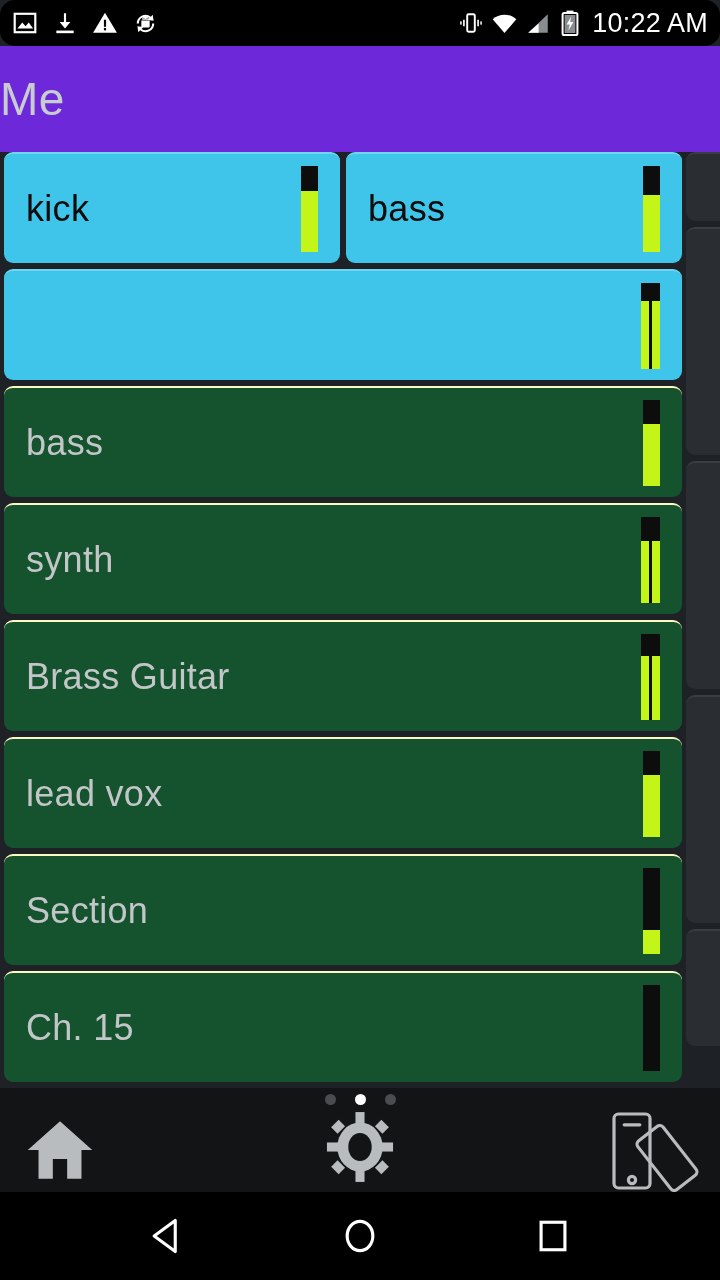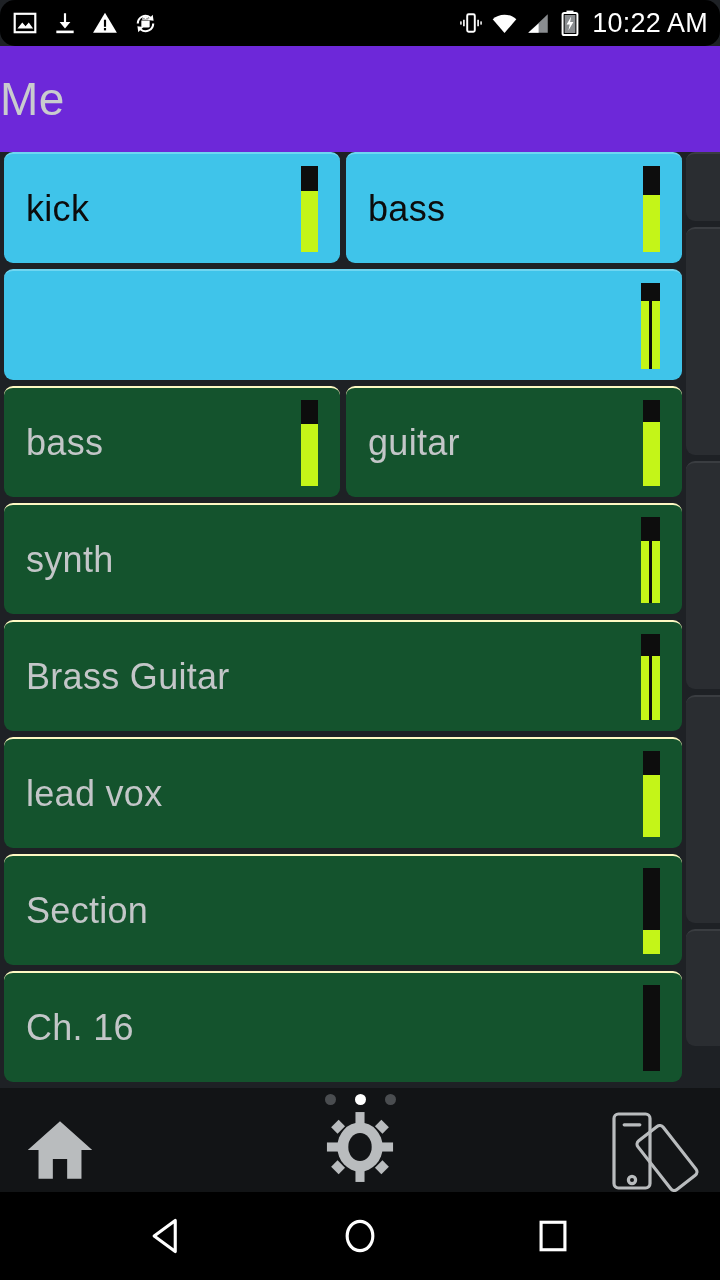--- a/index.html
+++ b/index.html
@@ -318,26 +318,20 @@
             </div>
           </div>
         </div>
         <div class="strip-row">
           <div class="strip">
             <div class="strip-label">bass</div>
             <div class="meter">
               <div class="seg" style="height: 72%;"></div>
             </div>
           </div>
-          <div class="strip">
-            <div class="strip-label">guitar</div>
-            <div class="meter">
-              <div class="seg" style="height: 74%;"></div>
-            </div>
-          </div>
         </div>
         <div class="strip-row">
           <div class="strip wide">
             <div class="strip-label">synth</div>
             <div class="meter stereo">
               <div class="seg" style="height: 72%;"></div>
               <div class="seg" style="height: 72%;"></div>
             </div>
           </div>
         </div>
@@ -361,21 +355,21 @@
         <div class="strip-row">
           <div class="strip">
             <div class="strip-label">Section</div>
             <div class="meter">
               <div class="seg" style="height: 27%;"></div>
             </div>
           </div>
         </div>
         <div class="strip-row">
           <div class="strip">
-            <div class="strip-label">Ch. 16</div>
+            <div class="strip-label">Ch. 15</div>
             <div class="meter">
               <div class="seg" style="height: 0%;"></div>
             </div>
           </div>
         </div>
       </div>
     <div id="next-page-peek">
         <div class="peek-strip" style="height: 69px;"></div>
         <div class="peek-strip" style="height: 228px;"></div>
         <div class="peek-strip" style="height: 228px;"></div>

